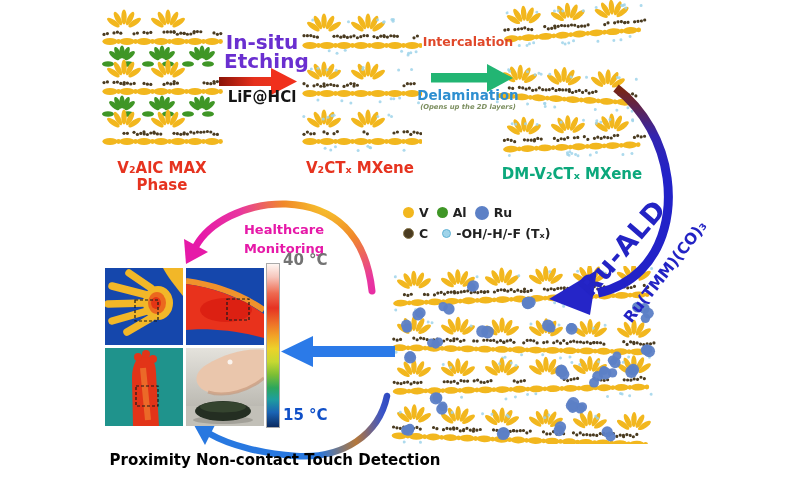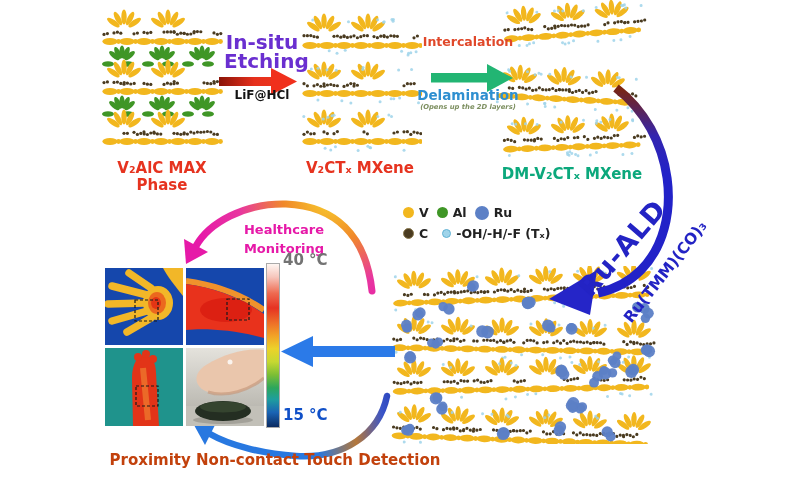--- a/index.html
+++ b/index.html
@@ -2,21 +2,21 @@
 <html><head>
 <meta charset="utf-8">
 <style>
   html,body{margin:0;padding:0;background:#fff;}
   .canvas{position:relative;width:800px;height:480px;background:#ffffff;overflow:hidden;
           font-family:"DejaVu Sans",sans-serif;}
   .abs{position:absolute;}
   .lbl{font-weight:bold;text-align:center;line-height:1.15;}
   .stage-label{font-size:15px;}
   .step{font-size:20px;line-height:19px;}
-  .reagent{font-size:12px;color:#141414;text-align:center;}
+  .reagent{font-size:15px;color:#141414;text-align:center;}
   .tmaoh{font-size:12.5px;line-height:16px;}
   .delam{font-size:13.5px;}
   .note{font-size:6.8px;font-weight:bold;font-style:italic;}
   .health{font-size:13px;line-height:19px;}
   .temp{font-size:15px;}
   .prox{font-size:15px;}
   .ruald{font-size:27px;letter-spacing:1px;}
   .rutmm{font-size:15.5px;}
   .rot{transform-origin:50% 50%;}
   .legend{display:flex;flex-direction:column;gap:6px;font-size:12.5px;font-weight:bold;color:#222;}
@@ -1503,15 +1503,15 @@
       <path d="M 22,44 C 40,50 64,42 78,30" stroke="#c79a7e" stroke-width="3" fill="none" opacity="0.7"></path>
       <circle cx="44" cy="14" r="2.5" fill="#ffffff" opacity="0.8"></circle>
     </svg>
   </div>
 
   <div class="abs cbar" style="left:266px;top:263px;width:12px;height:163px;
        background:linear-gradient(to bottom,#fef6f2 0%,#f6c6bc 8%,#ee6a50 18%,#e63222 27%,#ee6e28 36%,#f2a226 44%,#ecd22a 52%,#c6d832 60%,#7cbe34 68%,#2ca65c 76%,#1e9e9e 83%,#1a64b4 91%,#0a2a60 100%)"></div>
   <div class="abs lbl temp" style="left: 283px; top: 252px; width: 50px; text-align: left; color: #737373;">40 °C</div>
   <div class="abs lbl temp" style="left: 283px; top: 407px; width: 50px; text-align: left; color: rgb(16, 80, 200);">15 °C</div>
 
-  <div class="abs lbl prox" style="left: 90px; top: 452px; width: 370px; color: #c2410c;">Proximity Non-contact Touch Detection</div>
+  <div class="abs lbl prox" style="left: 90px; top: 452px; width: 370px; color: #000000;">Proximity Non-contact Touch Detection</div>
 
 </div>
 
 </body></html>

